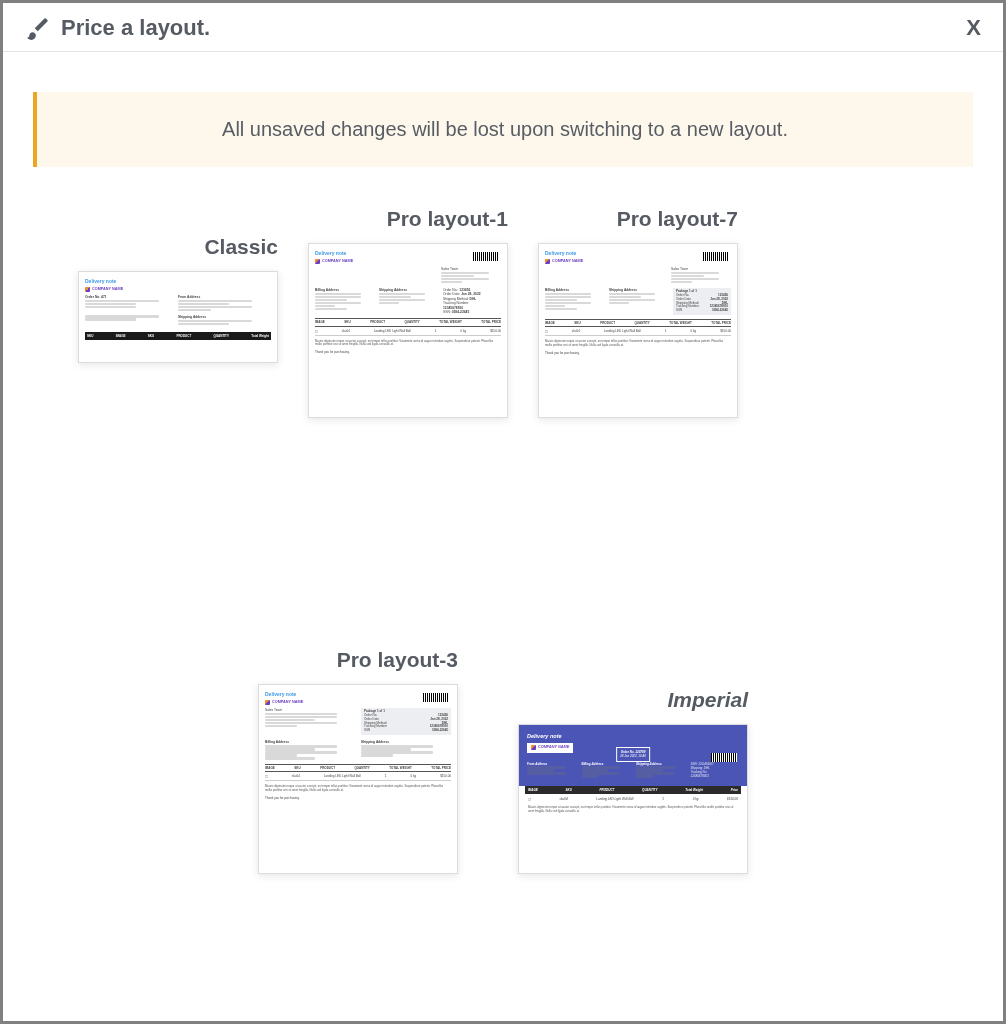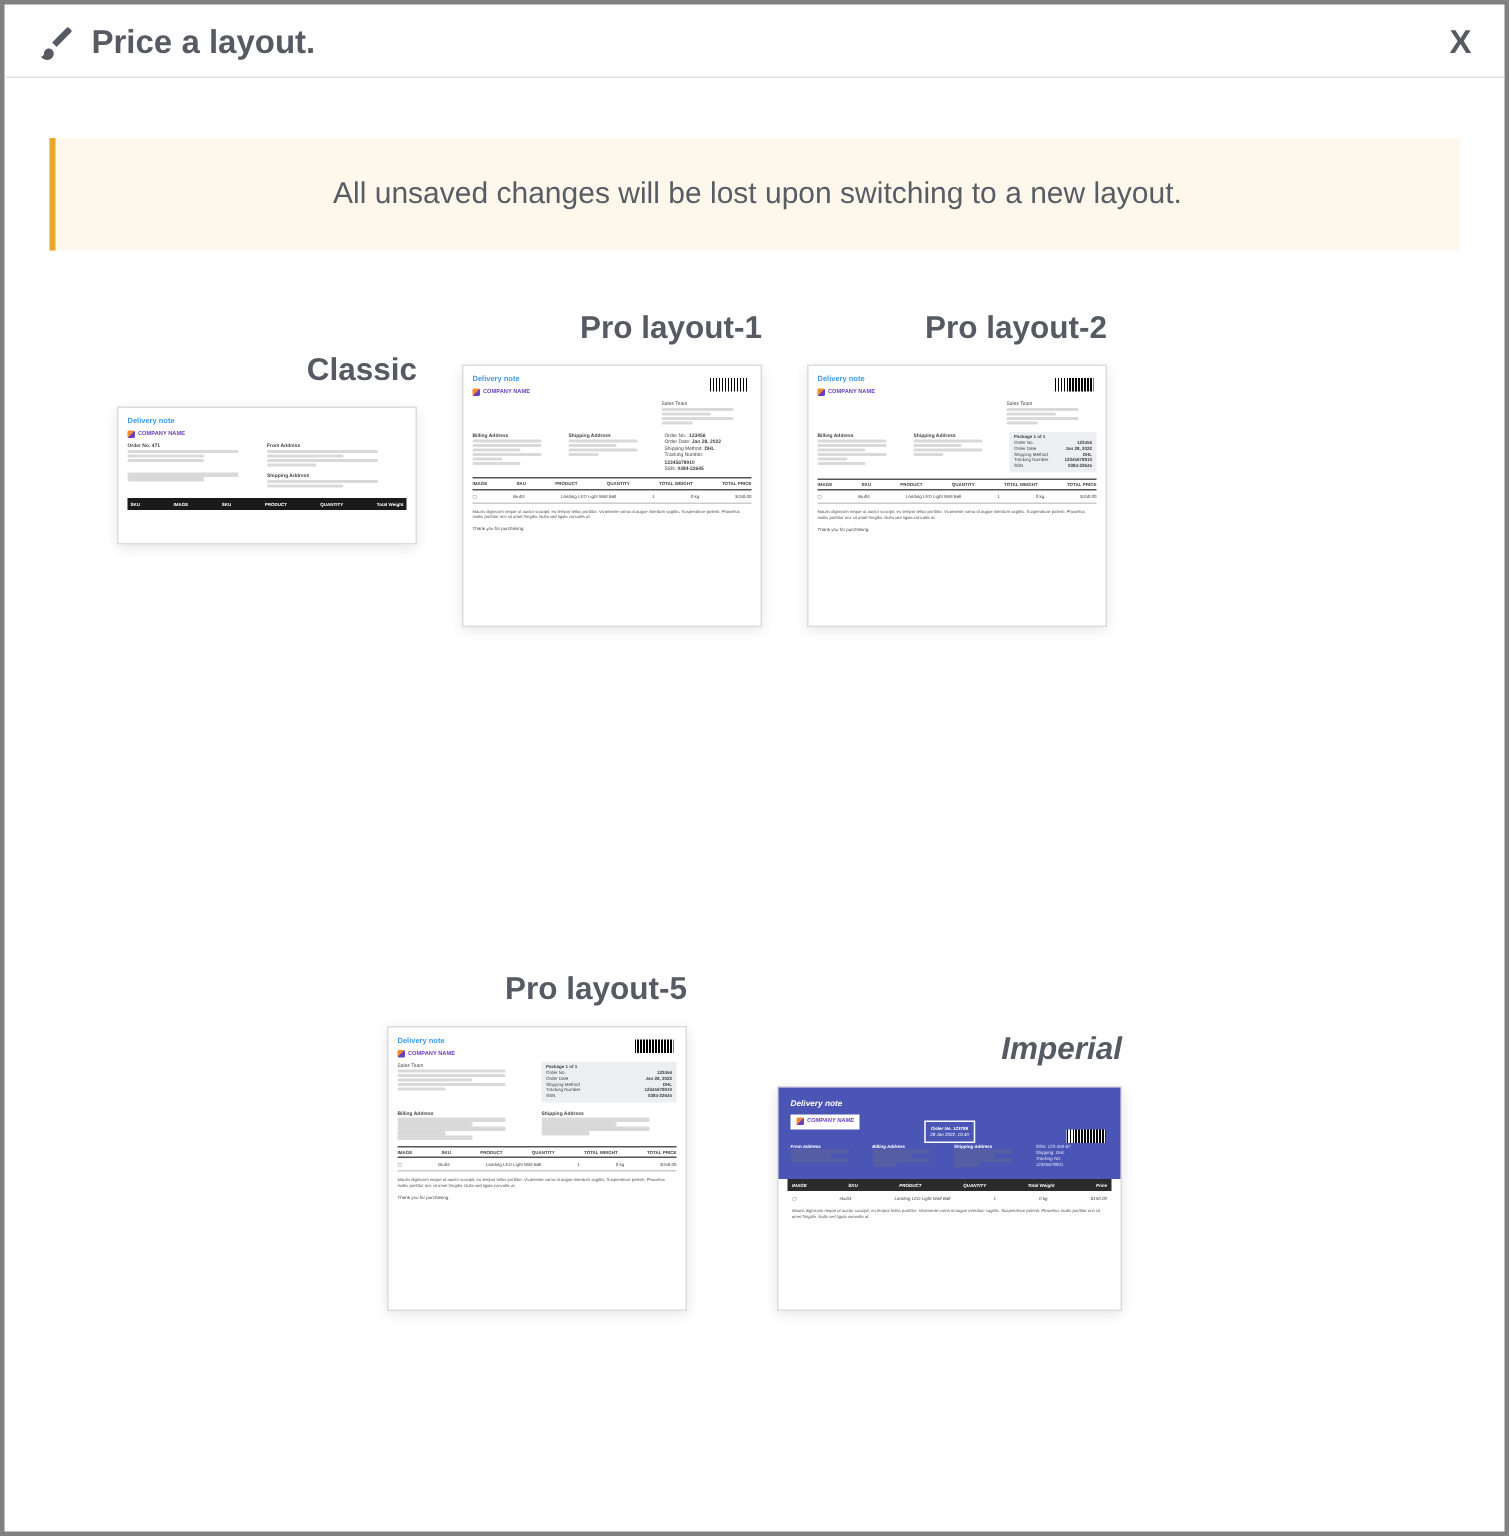--- a/index.html
+++ b/index.html
@@ -273,21 +273,21 @@
         <span>1</span>
           <span>0 kg</span>
           <span>$150.00</span>
       </div>
       <div class="foot-note">Mauris dignissim neque ut auctor suscipit, eu tempor tellus porttitor. Vivamente varna id augue interdum sagittis. Suspendisse potenti. Phasellus mollis porttitor orci sit amet fringilla. Nulla sed ligula convallis at.</div>
       <div class="thanks">Thank you for purchasing.</div>
     </div>
   </div>
 
   <div class="layout-card">
-    <div class="layout-label">Pro layout-2</div>
+    <div class="layout-label">Pro layout-7</div>
     <div class="preview pro">
       <div class="barcode"></div>
       <div class="doc-title">Delivery note</div>
       <div class="company-row">
         <div class="company-logo"></div>
         <span class="company-name">COMPANY NAME</span>
       </div>
       <div class="flex-row" style="margin-top:2px;">
         <div class="col"></div>
         <div class="col" style="max-width:60px;">
@@ -358,21 +358,21 @@
           <span>$150.00</span>
       </div>
       <div class="foot-note">Mauris dignissim neque ut auctor suscipit, eu tempor tellus porttitor. Vivamente varna id augue interdum sagittis. Suspendisse potenti. Phasellus mollis porttitor orci sit amet fringilla. Nulla sed ligula convallis at.</div>
       <div class="thanks">Thank you for purchasing.</div>
     </div>
   </div>
 
   <div class="row2">
 
     <div class="layout-card">
-      <div class="layout-label">Pro layout-5</div>
+      <div class="layout-label">Pro layout-3</div>
       <div class="preview pro" style="height:190px;">
         <div class="barcode"></div>
         <div class="doc-title">Delivery note</div>
         <div class="company-row">
           <div class="company-logo"></div>
           <span class="company-name">COMPANY NAME</span>
         </div>
         <div class="flex-row" style="margin-top:3px;">
           <div class="col">
             <div>Sales Team</div>

